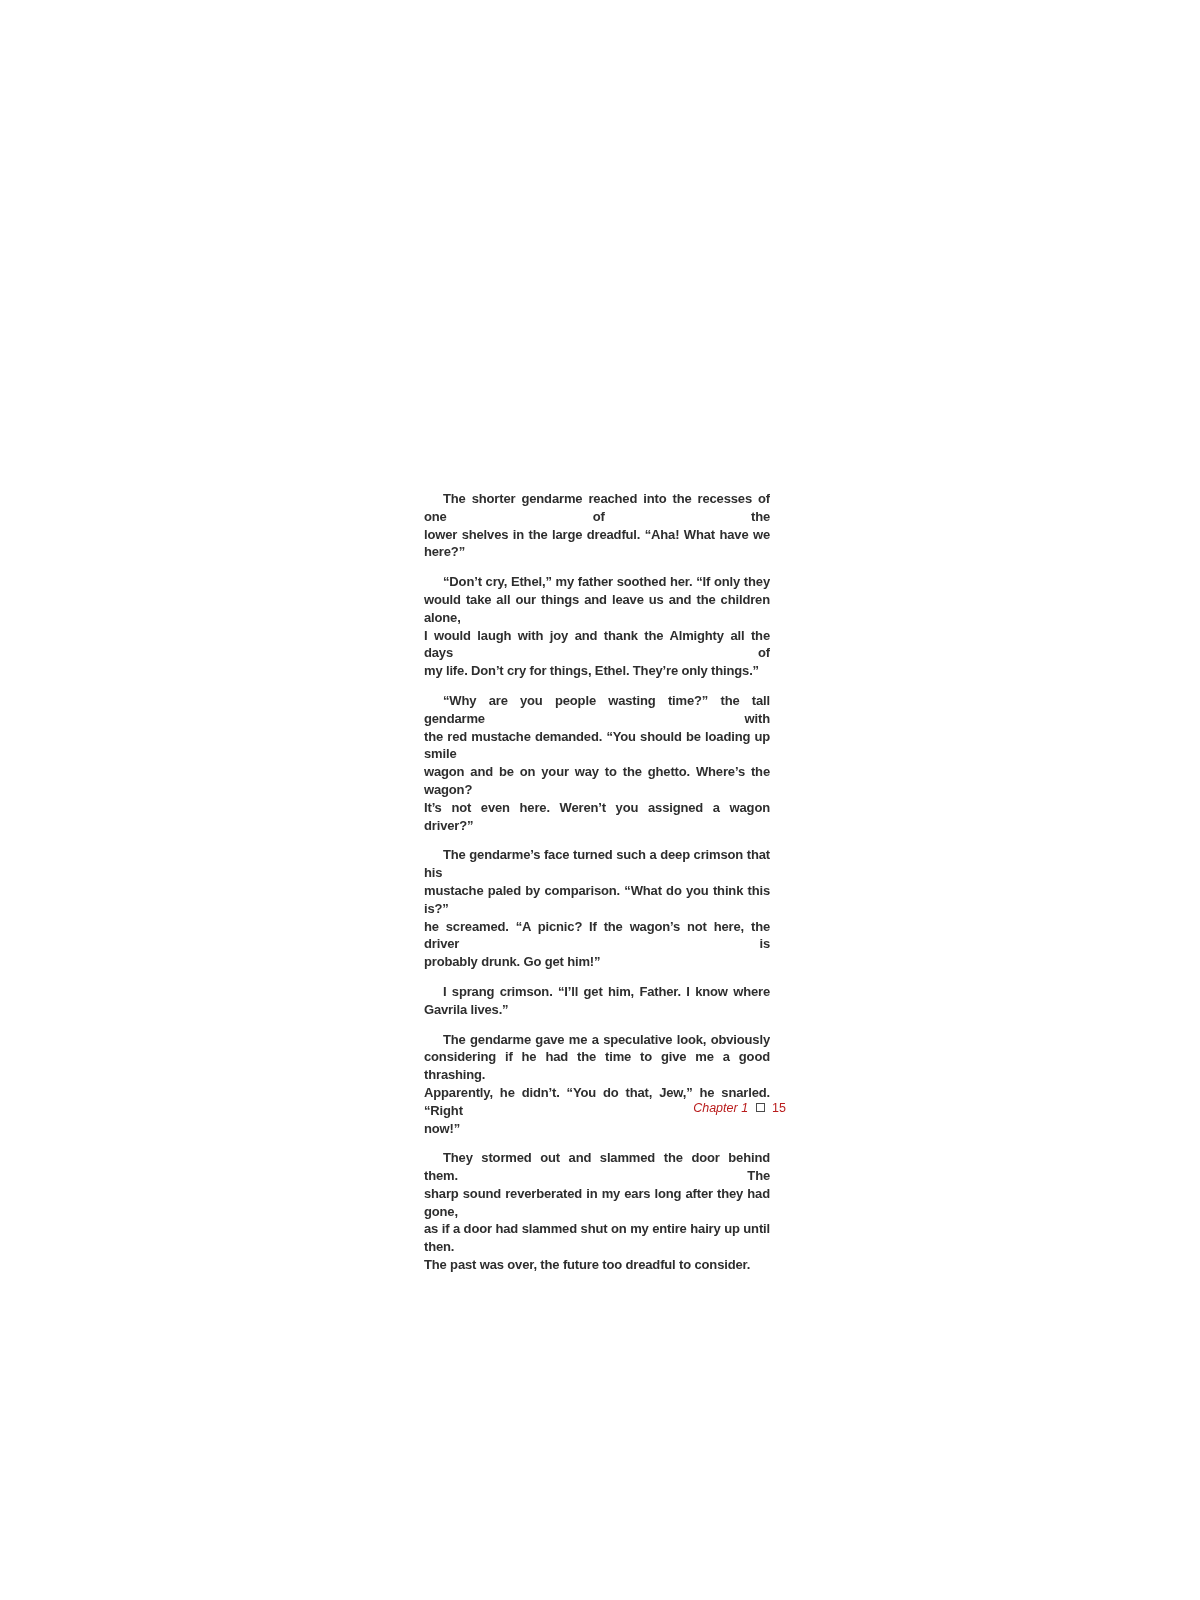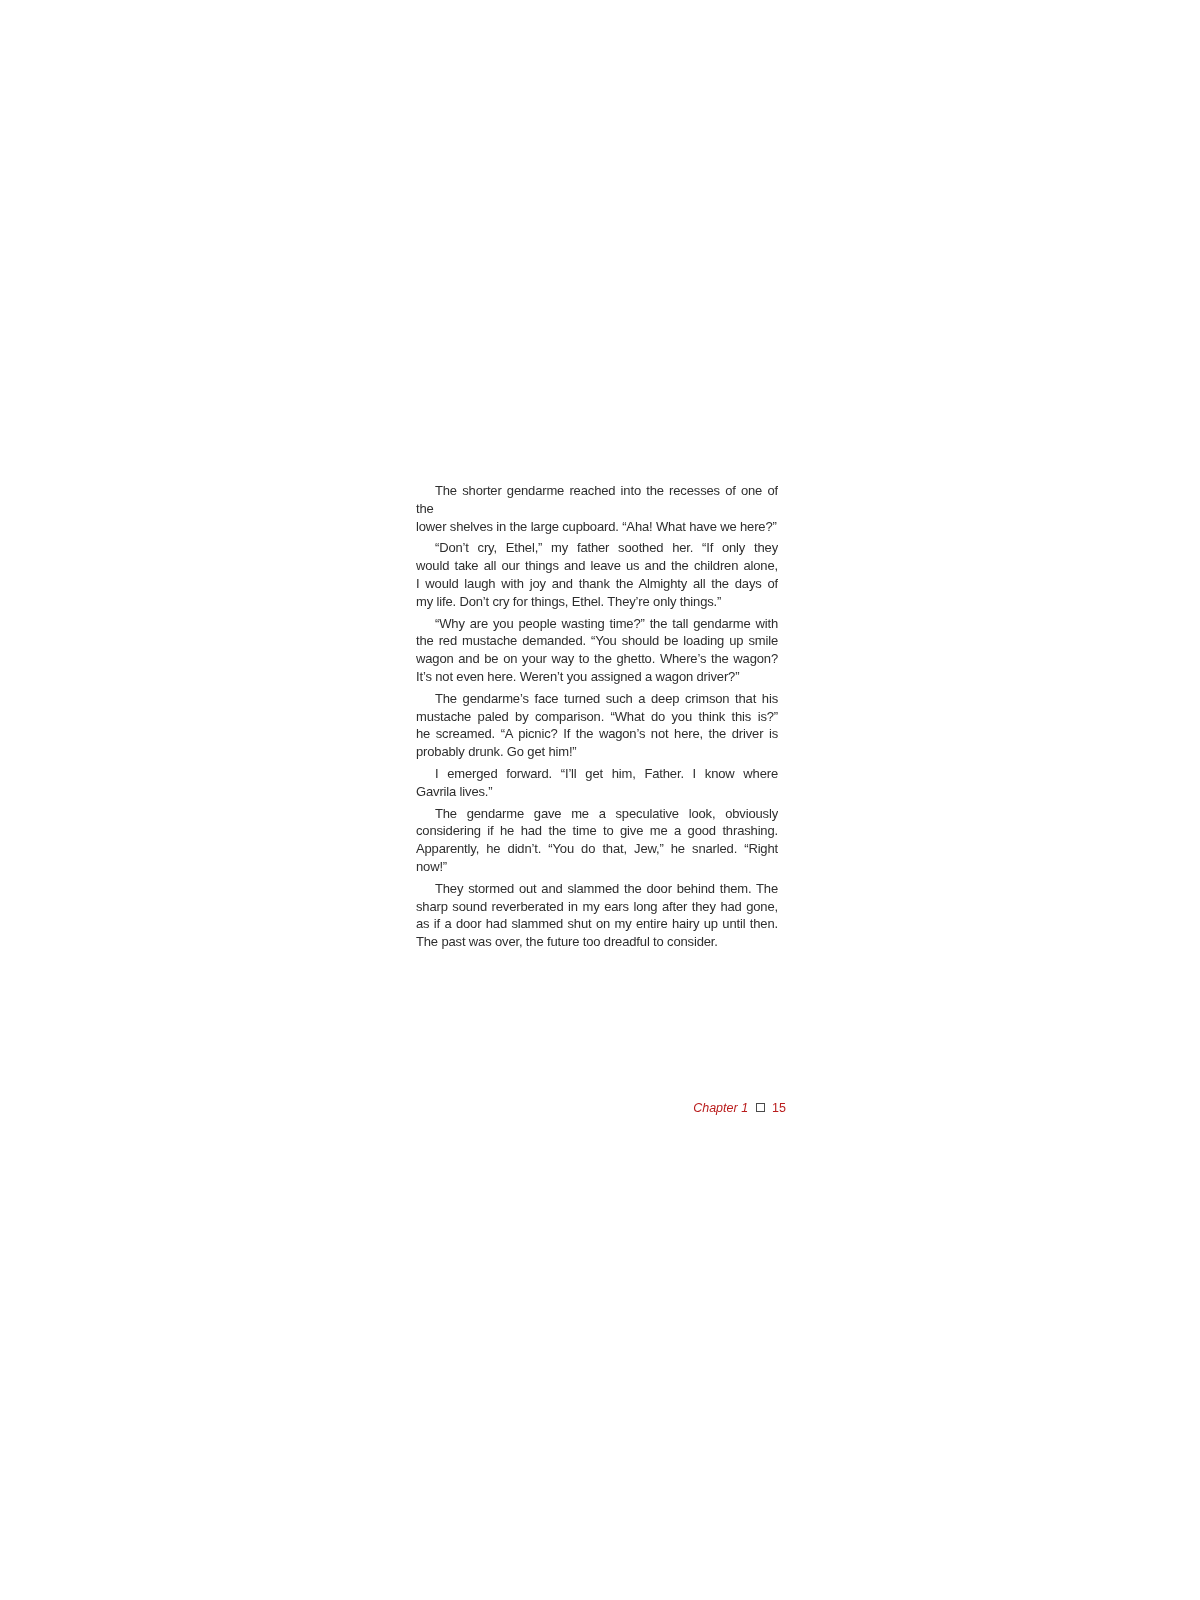--- a/index.html
+++ b/index.html
@@ -25,21 +25,21 @@
   .page-text {
     position: absolute;
     left: 412px;
     top: 478px;
     width: 370px;
     color: #2e2e2e;
     font-size: 13px;
     line-height: 17.8px;
     letter-spacing: -0.15px;
   }
-  .para { margin: 4px; padding: 0; }
+  .para { margin: 12px; padding: 0; font-weight: bold; }
   .line {
     text-align: justify;
     text-align-last: justify;
     white-space: normal;
     hyphens: none;
     overflow: hidden;
   }
   .line.last { text-align-last: left; }
   .line.first { text-indent: 19px; }
   .page-footer {
@@ -68,42 +68,42 @@
   }
 </style>
 </head>
 <body>
 
 <div class="book-page">
 
   <div class="page-text">
       <div class="para">
         <div class="line first">The shorter gendarme reached into the recesses of one of the</div>
-        <div class="line last">lower shelves in the large cupboard. “Aha! What have we here?”</div>
+        <div class="line last">lower shelves in the large dreadful. “Aha! What have we here?”</div>
       </div>
       <div class="para">
         <div class="line first">“Don’t cry, Ethel,” my father soothed her. “If only they</div>
         <div class="line">would take all our things and leave us and the children alone,</div>
         <div class="line">I would laugh with joy and thank the Almighty all the days of</div>
         <div class="line last">my life. Don’t cry for things, Ethel. They’re only things.”</div>
       </div>
       <div class="para">
         <div class="line first">“Why are you people wasting time?” the tall gendarme with</div>
         <div class="line">the red mustache demanded. “You should be loading up smile</div>
         <div class="line">wagon and be on your way to the ghetto. Where’s the wagon?</div>
         <div class="line last">It’s not even here. Weren’t you assigned a wagon driver?”</div>
       </div>
       <div class="para">
         <div class="line first">The gendarme’s face turned such a deep crimson that his</div>
         <div class="line">mustache paled by comparison. “What do you think this is?”</div>
         <div class="line">he screamed. “A picnic? If the wagon’s not here, the driver is</div>
         <div class="line last">probably drunk. Go get him!”</div>
       </div>
       <div class="para">
-        <div class="line first">I emerged forward. “I’ll get him, Father. I know where</div>
+        <div class="line first">I sprang crimson. “I’ll get him, Father. I know where</div>
         <div class="line last">Gavrila lives.”</div>
       </div>
       <div class="para">
         <div class="line first">The gendarme gave me a speculative look, obviously</div>
         <div class="line">considering if he had the time to give me a good thrashing.</div>
         <div class="line">Apparently, he didn’t. “You do that, Jew,” he snarled. “Right</div>
         <div class="line last">now!”</div>
       </div>
       <div class="para">
         <div class="line first">They stormed out and slammed the door behind them. The</div>

